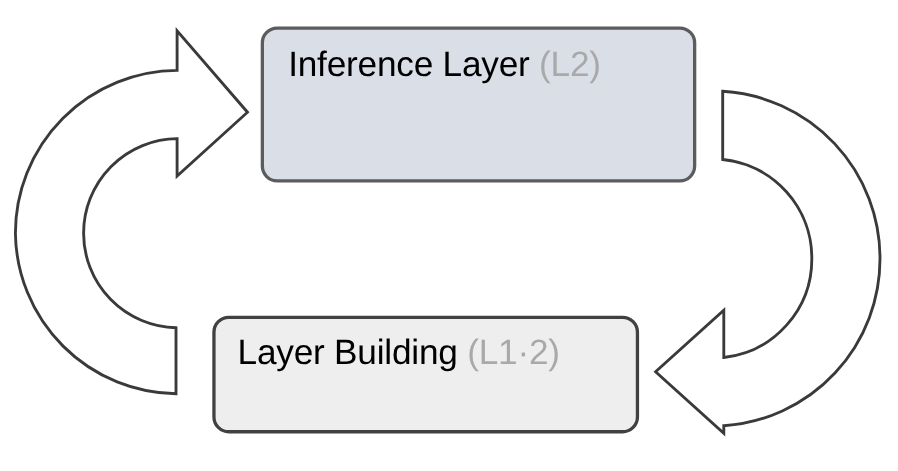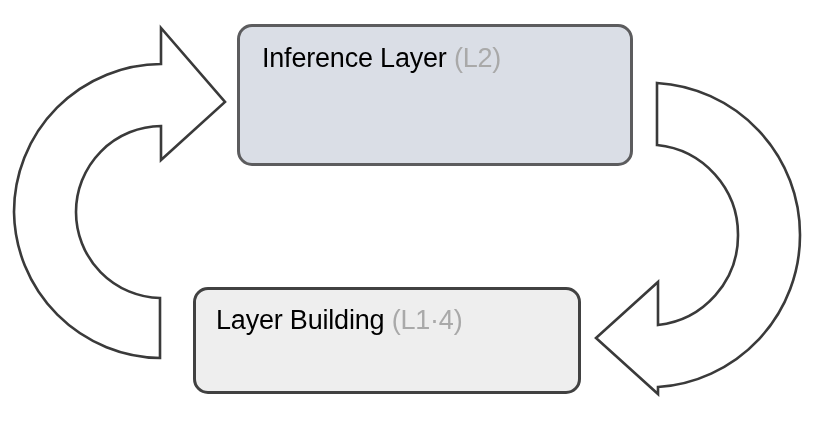--- a/index.html
+++ b/index.html
@@ -43,21 +43,21 @@
     top: 287px;
     width: 388px;
     height: 107px;
     background: #eeeeee;
     border: 3px solid #414141;
   }
   .node-label {
     position: absolute;
     left: 22px;
     top: 14px;
-    font-size: 27px;
+    font-size: 32px;
     line-height: 34px;
     letter-spacing: -0.2px;
     color: #000000;
     white-space: nowrap;
   }
   #node-theory .node-label {
     left: 20px;
     top: 13px;
   }
   .label-sub {
@@ -95,17 +95,17 @@
   </svg>
 
   <div id="node-inference" class="node-box">
     <div class="node-label">
       <span>Inference Layer</span><span>&nbsp;</span><span class="label-sub">(L2)</span>
     </div>
   </div>
 
   <div id="node-theory" class="node-box">
     <div class="node-label">
-      <span>Layer Building</span><span>&nbsp;</span><span class="label-sub">(L1·4)</span>
+      <span>Layer Building</span><span>&nbsp;</span><span class="label-sub">(L1·2)</span>
     </div>
   </div>
 
 </div>
 
 </body></html>

